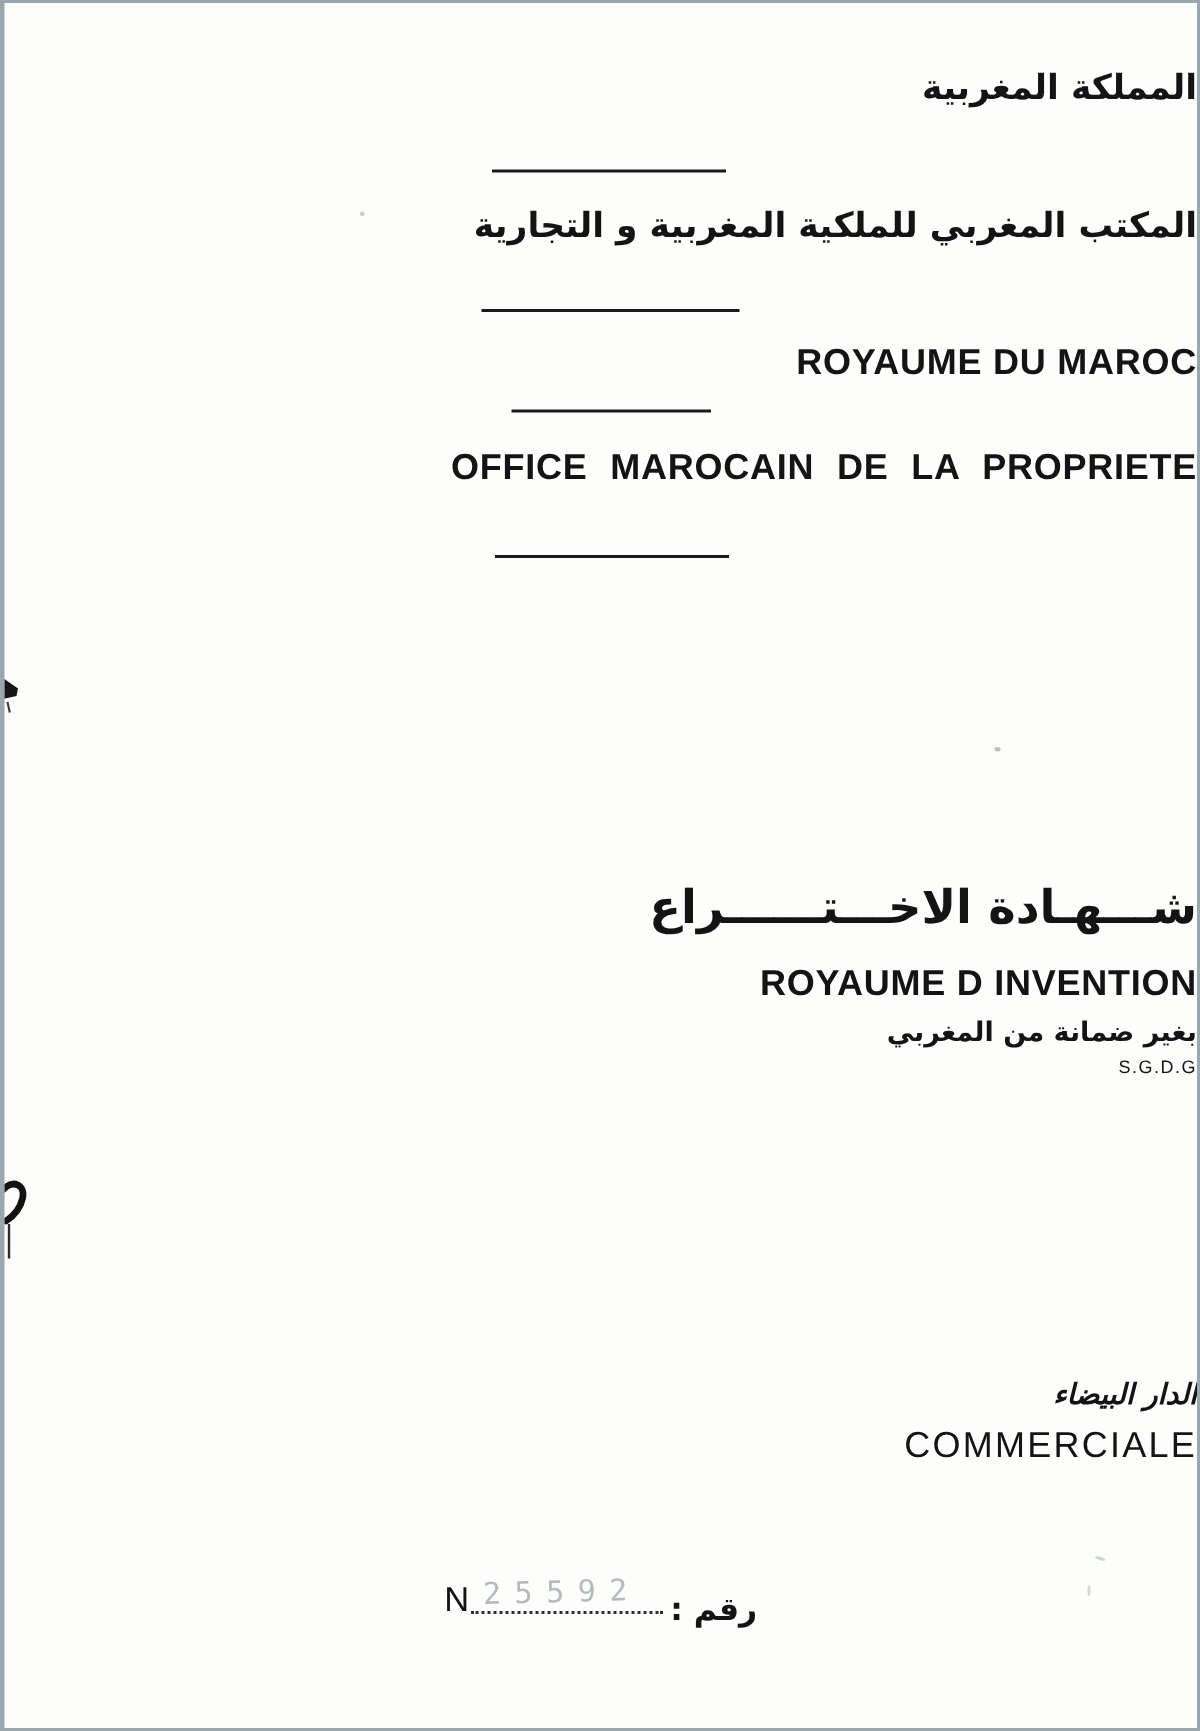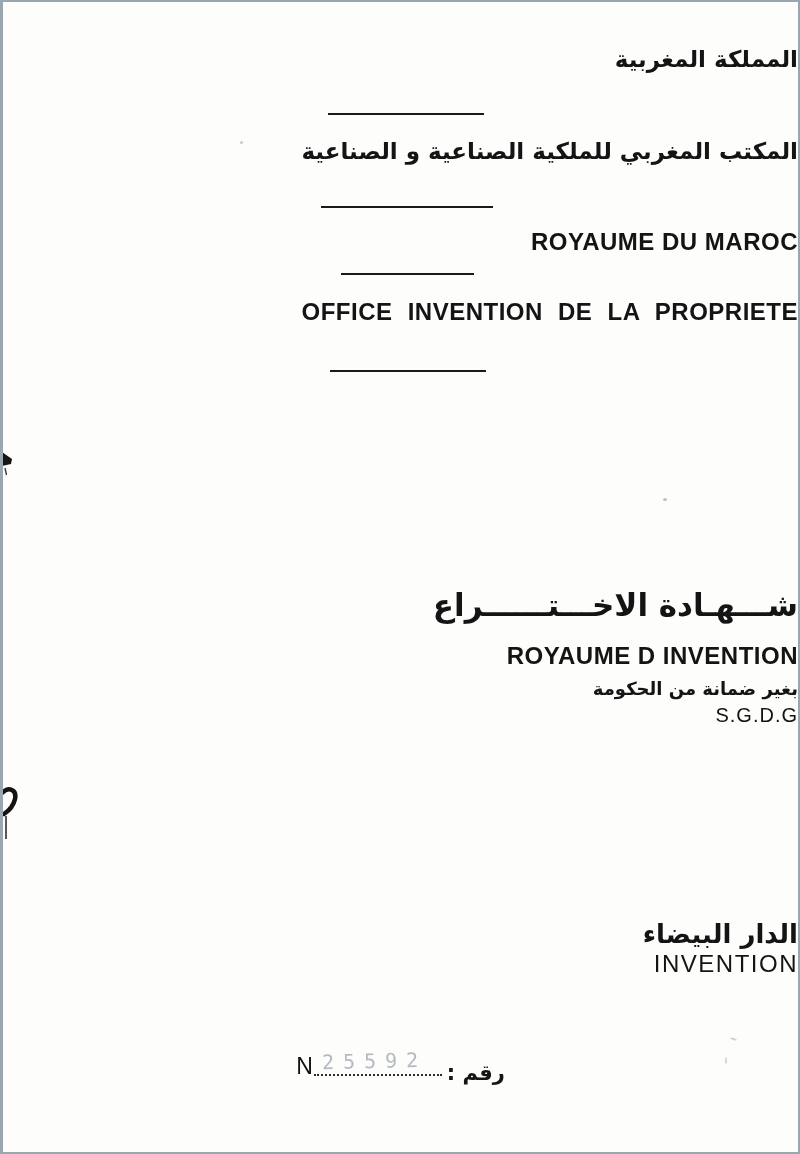--- a/index.html
+++ b/index.html
@@ -30,22 +30,22 @@
     font-family: "DejaVu Sans", sans-serif;
     direction: rtl;
   }
   .kingdom-ar   { top: 44px;  font-size: 23px; font-weight: bold; }
   .office-ar    { top: 136px; font-size: 23px; font-weight: bold; }
   .kingdom-fr   { top: 226px; font-size: 24px; font-weight: bold; letter-spacing: 0.5px; }
   .office-fr    { top: 294px; font-size: 24px; font-weight: bold; word-spacing: 8px; line-height: 32px; letter-spacing: 0.5px; }
   .cert-ar      { top: 585px; font-size: 31px; font-weight: bold; }
   .cert-fr      { top: 640px; font-size: 24px; font-weight: bold; letter-spacing: 0.5px; }
   .guarantee-ar { top: 676px; font-size: 18px; font-weight: bold; }
-  .sgdg         { top: 702px; font-size: 20px; letter-spacing: 1px; }
-  .city-ar      { top: 917px; font-size: 26px; font-weight: bold; }
+  .sgdg         { top: 702px; font-size: 12px; letter-spacing: 1px; }
+  .city-ar      { top: 917px; font-size: 19px; font-weight: bold; font-style: italic; }
   .city-fr      { top: 948px; font-size: 24px; letter-spacing: 1.5px; }
 
   .divider {
     position: absolute;
     height: 2px;
     background: #1a1a1a;
   }
   .d1 { top: 111px; left: 325px; width: 156px; }
   .d2 { top: 204px; left: 318px; width: 172px; }
   .d3 { top: 271px; left: 338px; width: 133px; }
@@ -111,45 +111,45 @@
 </style>
 </head>
 <body>
 
 <div class="page">
 
   <div class="t ar kingdom-ar">المملكة المغربية</div>
 
   <div class="divider d1"></div>
 
-  <div class="t ar office-ar">المكتب المغربي للملكية الصناعية و الصناعية</div>
+  <div class="t ar office-ar">المكتب المغربي للملكية المغربية و التجارية</div>
 
   <div class="divider d2"></div>
 
   <div class="t kingdom-fr">ROYAUME DU MAROC</div>
 
   <div class="divider d3"></div>
 
   <div class="t office-fr">
-    <div>OFFICE INVENTION DE LA PROPRIETE</div>
+    <div>OFFICE MAROCAIN DE LA PROPRIETE</div>
   </div>
 
   <div class="divider d4"></div>
 
   <div class="t ar cert-ar">شـــهـادة الاخـــتــــــراع</div>
 
   <div class="t cert-fr">ROYAUME D INVENTION</div>
 
-  <div class="t ar guarantee-ar">بغير ضمانة من الحكومة</div>
+  <div class="t ar guarantee-ar">بغير ضمانة من المغربي</div>
 
   <div class="t sgdg">S.G.D.G</div>
 
   <div class="t ar city-ar">الدار البيضاء</div>
 
-  <div class="t city-fr">INVENTION</div>
+  <div class="t city-fr">COMMERCIALE</div>
 
   <div class="number-row">
     <span class="n-label">N</span>
     <span class="leader">
       <span class="stamp-number">25592</span>
     </span>
     <span class="num-label-ar">رقم :</span>
   </div>
 
   <svg class="edge-mark mark-1" width="14" height="28" viewBox="0 0 14 28">

